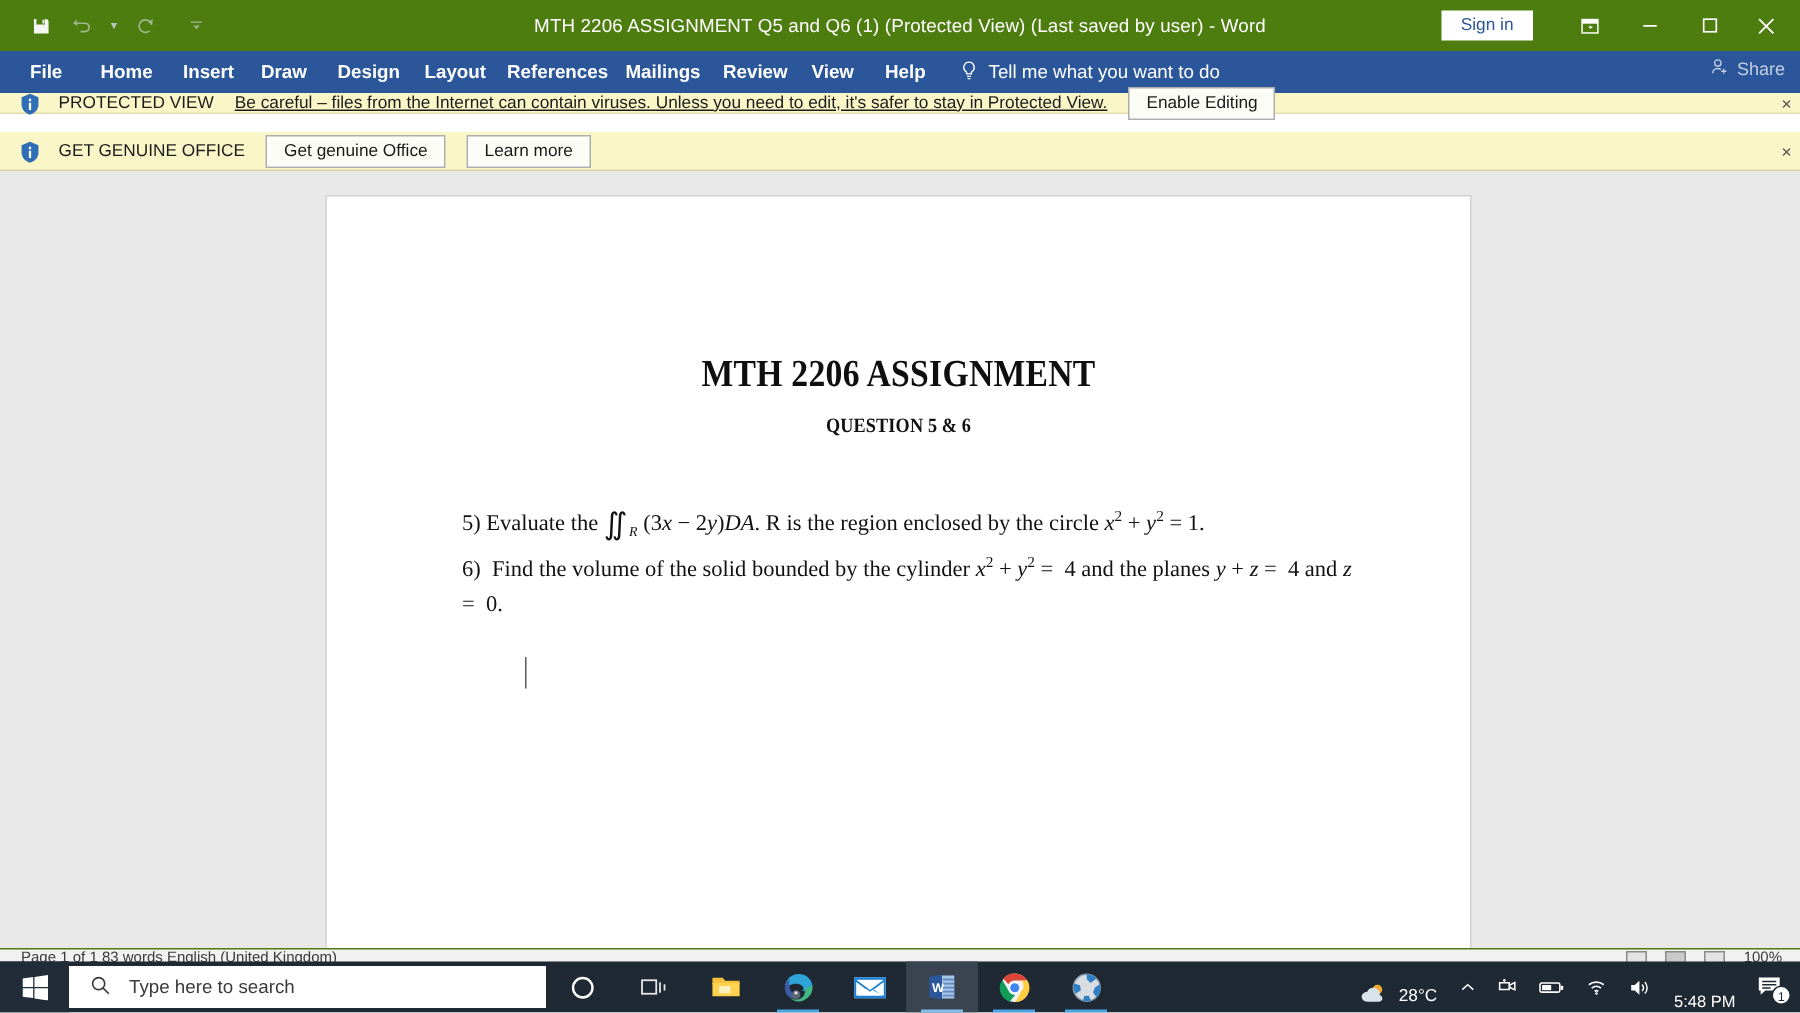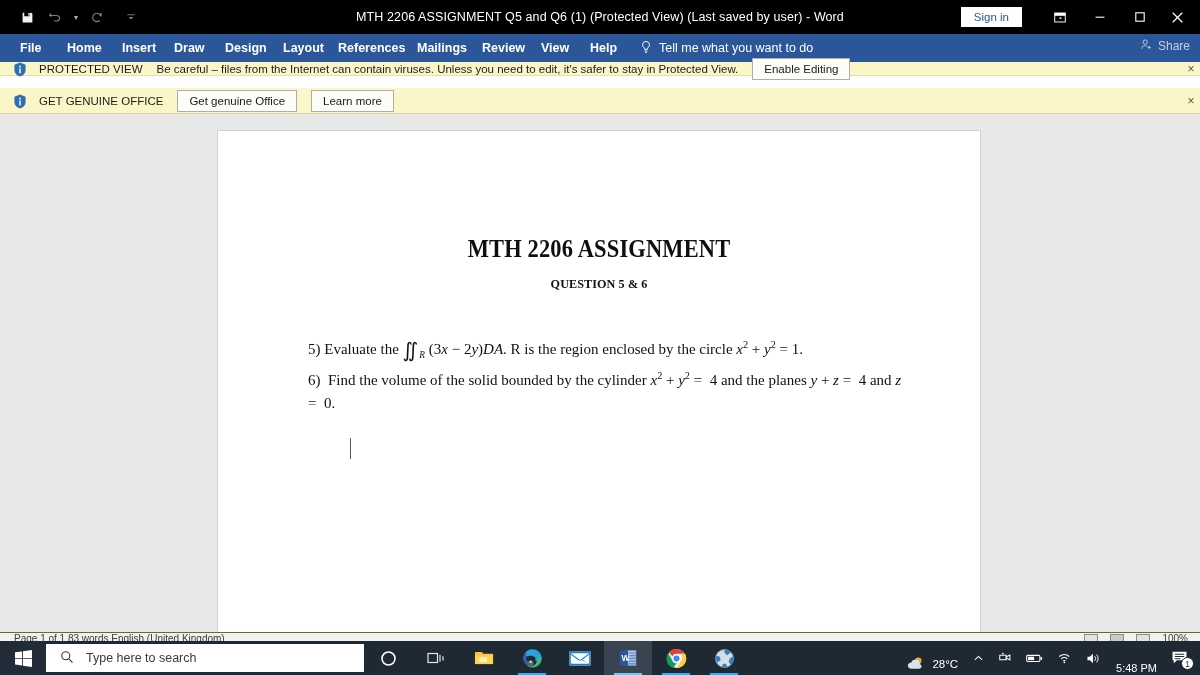--- a/index.html
+++ b/index.html
@@ -7,21 +7,21 @@
     width: 1200px; height: 675px;
     overflow: hidden;
     font-family: "Liberation Sans", sans-serif;
     background: #ffffff;
   }
   #app { position: relative; width: 1200px; height: 675px; }
 
   
   .titlebar {
     position: absolute; left: 0; top: 0; width: 1200px; height: 34px;
-    background: #000000; color: #ffffff;
+    background: #4d7c0f; color: #ffffff;
   }
   .qat { position: absolute; left: 14px; top: 0; height: 34px; display: flex; align-items: center; gap: 2px; }
   .qat-btn {
     width: 26px; height: 26px; display: flex; align-items: center; justify-content: center;
     color: #ffffff; opacity: .95;
   }
   .qat-btn.dim { opacity: .55; }
   .qat-caret { width: 12px; height: 26px; display: flex; align-items: center; justify-content: center;
     font-size: 7px; color: #cfd9ea; opacity: .8; }
   .win-title {
@@ -65,21 +65,21 @@
     display: flex; align-items: center;
     font-size: 11.5px; color: #1d1d1d;
   }
   .infobar.one { top: 62px; height: 14px; border-bottom: 1px solid #e5deae; }
   .infobar.two { top: 88px; height: 26px; border-bottom: 1px solid #dcd5a3; }
   .ib-icon {
     width: 14px; height: 14px; margin-left: 13px; margin-right: 12px; flex: none;
   }
   .ib-label { font-weight: 400; color: #1c1c1c; white-space: nowrap; }
   .ib-msg {
-    margin-left: 14px; color: #1b1b1b; white-space: nowrap;
+    margin-left: 14px; text-decoration: underline; color: #1b1b1b; white-space: nowrap;
   }
   .ib-btn {
     background: #fdfdf7; border: 1px solid #adadad; font-size: 11.5px;
     padding: 3px 11px; color: #1a1a1a; line-height: 14px; margin-left: 14px; white-space: nowrap;
   }
   .ib-close {
     position: absolute; right: 2px; font-size: 12px; color: #5a5a4a;
     width: 14px; text-align: center;
   }
 

